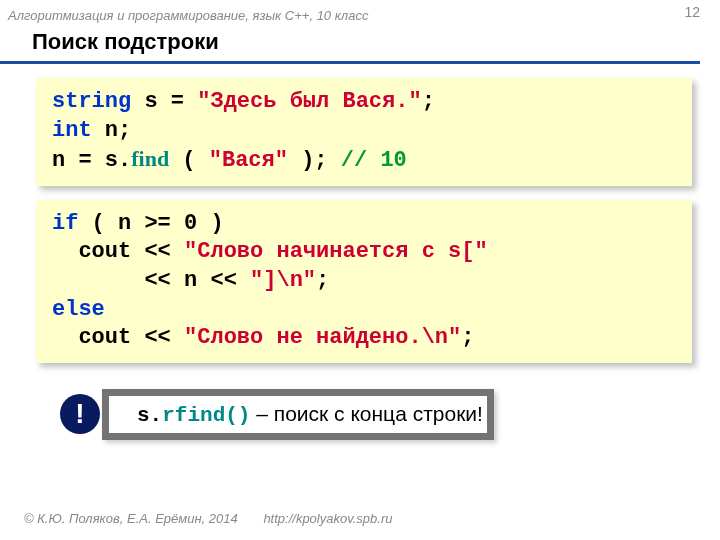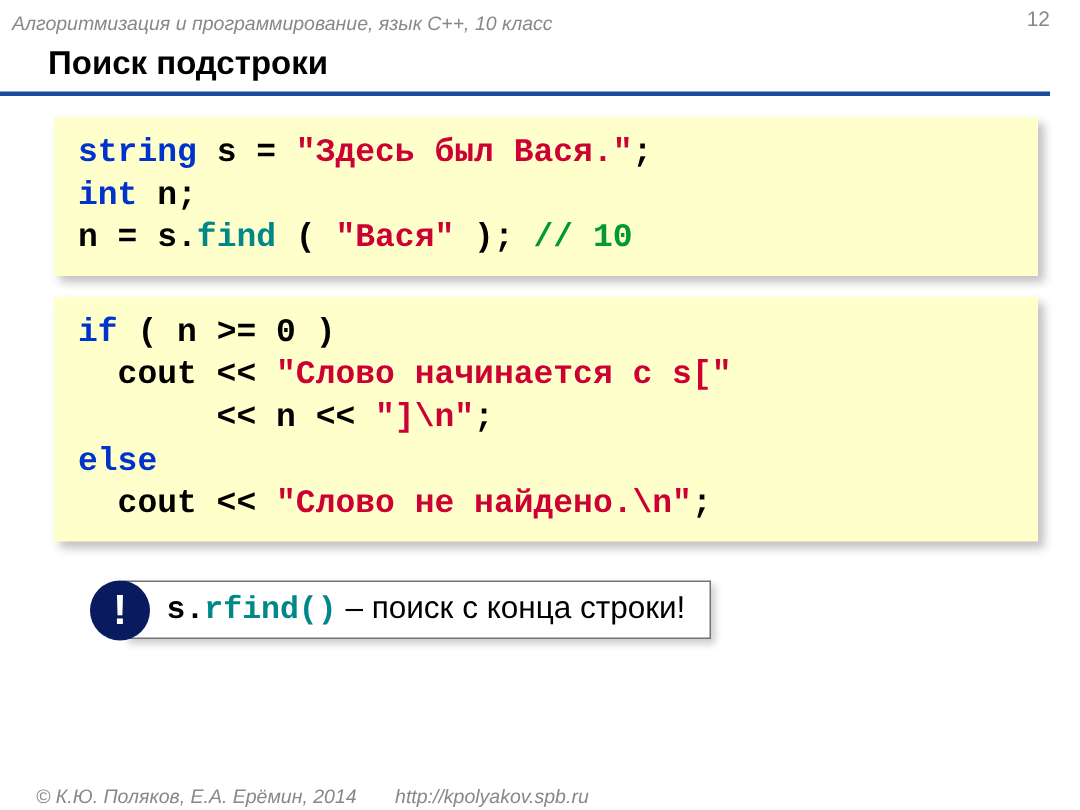--- a/index.html
+++ b/index.html
@@ -36,21 +36,21 @@
       background: #ffffcc;
       margin: 14px 28px 0 36px;
       padding: 10px 16px;
       font-family: "Courier New", monospace;
       font-size: 22px;
       font-weight: bold;
       line-height: 1.3;
       box-shadow: 4px 4px 6px rgba(0,0,0,0.25);
     }
     .kw-blue { color: #0033cc; }
-    .kw-teal { color: #008888; }
+    .kw-teal { color: #008888; font-family: Liberation Serif, serif; }
     .str-red { color: #cc0033; }
     .comment { color: #009933; }
     .txt { color: #000; }
     .note-wrap {
       display: flex;
       align-items: center;
       margin: 26px 0 0 60px;
     }
     .excl-circle {
       width: 40px;
@@ -62,31 +62,32 @@
       font-weight: bold;
       display: flex;
       align-items: center;
       justify-content: center;
       margin-right: -18px;
       z-index: 2;
       flex-shrink: 0;
     }
     .note-box {
       background: #fff;
-      border: 1px solid #737373;
-      padding: 6px 16px 6px 28px;
+      border: 7px solid #737373;
+      padding: 6px 4px 6px 28px;
       font-size: 21px;
       font-family: Arial, sans-serif;
       box-shadow: 3px 3px 5px rgba(0,0,0,0.2);
+      margin-left: 20px;
     }
     .mono { font-family: "Courier New", monospace; font-weight: bold; }
     .note-teal { color: #008888; }
     .footer {
       position: absolute;
-      bottom: 2px;
+      bottom: 14px;
       left: 24px;
       font-style: italic;
       color: #888;
       font-size: 13px;
     }
     .footer-url {
       margin-left: 22px;
     }
   </style>
 </head>

